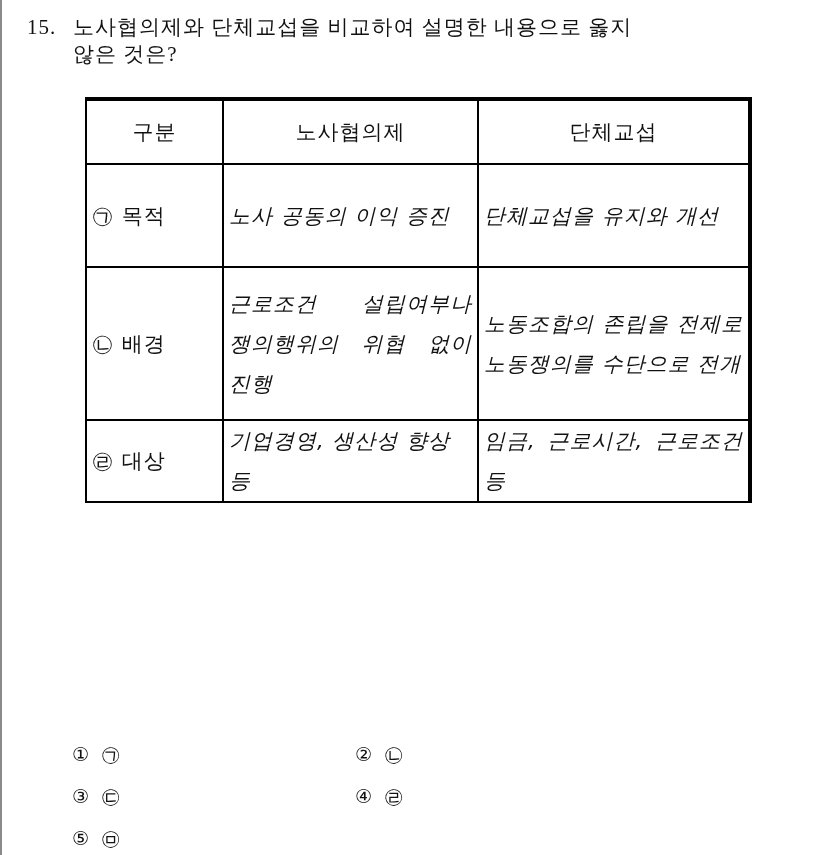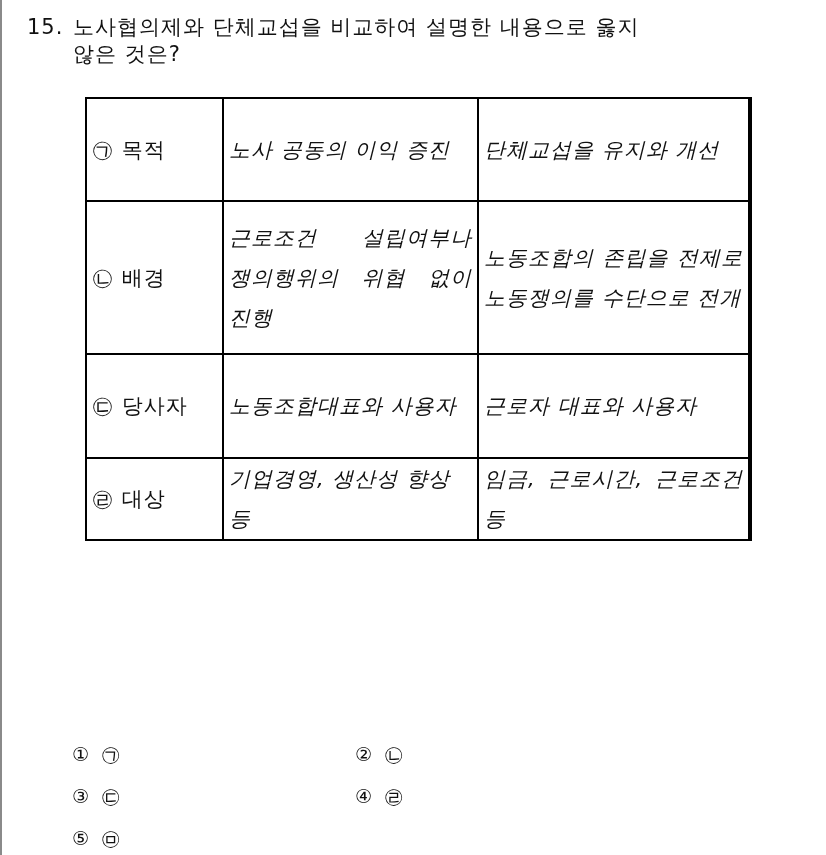--- a/index.html
+++ b/index.html
@@ -7,21 +7,21 @@
     width: 826px; height: 855px; position: relative; overflow: hidden;
     font-family: "DejaVu Sans", "Liberation Sans", sans-serif;
     color: #111111;
   }
   .page-border {
     position: absolute; left: 0; top: 0; width: 2px; height: 855px;
     background: #8a8a8a;
   }
   .question {
     position: absolute; left: 27px; top: 14px; width: 720px;
-    font-size: 21px; line-height: 27px; letter-spacing: 1px;
+    font-size: 21px; line-height: 27px; letter-spacing: 1px; font-family: Liberation Serif, serif;
   }
   .q-num { display: inline-block; width: 46px; }
   .q-line2 { padding-left: 46px; }
 
   table.compare {
     position: absolute; left: 85px; top: 97px;
     border-collapse: collapse; table-layout: fixed;
     width: 665px;
   }
   table.compare td, table.compare th {
@@ -68,45 +68,41 @@
   <div class="q-line2">않은 것은?</div>
 </div>
 
 <table class="compare">
   <colgroup>
     <col class="col-a">
       <col class="col-b">
       <col class="col-c">
   </colgroup>
   <tbody>
+      <tr class="row-h">
+    <th>구분</th>
+    <th>노사협의제</th>
+    <th>단체교섭</th>
+  </tr>
   <tr class="row-1">
     <td class="cat"><span class="circ-txt">㉠</span> <span>목적</span></td>
     <td>
           <span class="cell-text">노사 공동의 이익 증진</span>
         </td>
     <td>
           <span class="cell-text">단체교섭을 유지와 개선</span>
         </td>
   </tr>
   <tr class="row-2">
     <td class="cat"><span>㉡</span> <span>배경</span></td>
     <td>
           <span class="cell-text justify">근로조건 설립여부나 쟁의행위의 위협 없이 진행</span>
         </td>
     <td>
           <span class="cell-text justify">노동조합의 존립을 전제로 노동쟁의를 수단으로 전개</span>
-        </td>
-  </tr>
-  <tr class="row-3">
-    <td class="cat"><span>㉢</span> <span>당사자</span></td>
-    <td>
-          <span class="cell-text">노동조합대표와 사용자</span>
-        </td>
-    <td>
-          <span class="cell-text">근로자 대표와 사용자</span>
         </td>
   </tr>
   <tr class="row-4">
     <td class="cat"><span>㉣</span> <span>대상</span></td>
     <td>
           <span class="cell-text">기업경영, 생산성 향상 등</span>
         </td>
     <td>
           <span class="cell-text justify">임금, 근로시간, 근로조건 등</span>
         </td>

